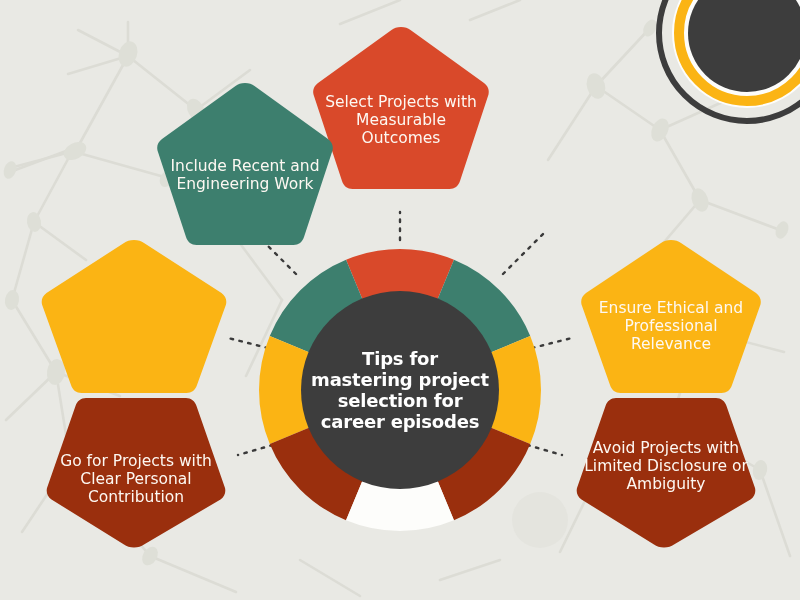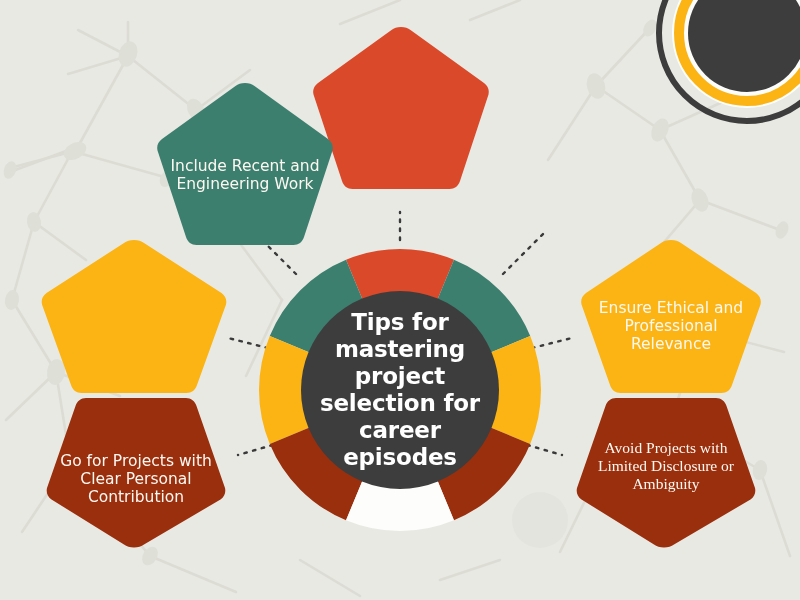--- a/index.html
+++ b/index.html
@@ -53,21 +53,21 @@
     background: #3d3d3d;
     display: flex;
     align-items: center;
     justify-content: center;
     box-sizing: border-box;
     padding: 6px 10px;
   }
   #center-title {
     color: #ffffff;
     font-weight: bold;
-    font-size: 23px;
+    font-size: 18px;
     line-height: 1.18;
     text-align: center;
     letter-spacing: -0.2px;
   }
   .node {
     position: absolute;
     display: flex;
     align-items: center;
     justify-content: center;
   }
@@ -88,21 +88,21 @@
     box-sizing: border-box;
     width: 100%;
   }
   
   #node-top      { left: 308px; top: 22px;  width: 186px; height: 182px; }
   #node-topleft  { left: 152px; top: 78px;  width: 186px; height: 182px; }
   #node-topright { left: 485px; top: 78px;  width: 178px; height: 182px; }
   #node-left     { left: 36px;  top: 235px; width: 196px; height: 172px; }
   #node-right    { left: 576px; top: 235px; width: 190px; height: 172px; }
   #node-botleft  { left: 40px;  top: 394px; width: 192px; height: 158px; }
-  #node-botright { left: 570px; top: 394px; width: 192px; height: 158px; font-family: Liberation Serif, serif; }
+  #node-botright { left: 570px; top: 394px; width: 192px; height: 158px; }
 
   #node-top .node-label      { transform: translateY(7px); }
   #node-topleft .node-label  { transform: translateY(6px); }
   #node-topright .node-label { transform: translateY(8px); }
   #node-left .node-label     { transform: translateY(5px); }
   #node-right .node-label    { transform: translateY(5px); text-align: center; }
   #node-botleft .node-label  { transform: translateY(-8px); margin-top: 28px; }
   #node-botright .node-label { transform: translateY(-7px); }
 </style>
 </head>
@@ -226,20 +226,21 @@
   </svg>
 
   <div id="center-hub">
     <div id="center-title">Tips for mastering project selection for career episodes</div>
   </div>
 
   <div class="node" id="node-top">
     <svg viewBox="0 0 186 182">
       <path d="M93 5 C97 5 100 6 102.5 8 L176 61 C180 64 181.5 68 180.5 72.5 L152 159 C150.5 164 146.5 167 141.5 167 L44.5 167 C39.5 167 35.5 164 34 159 L5.5 72.5 C4.5 68 6 64 10 61 L83.5 8 C86 6 89 5 93 5 Z" fill="#d9492a"></path>
     </svg>
+    <div class="node-label">Select Projects with Measurable Outcomes</div>
   </div>
 
   <div class="node" id="node-topleft">
     <svg viewBox="0 0 186 182">
       <path d="M93 5 C97 5 100 6 102.5 8 L176 61 C180 64 181.5 68 180.5 72.5 L152 159 C150.5 164 146.5 167 141.5 167 L44.5 167 C39.5 167 35.5 164 34 159 L5.5 72.5 C4.5 68 6 64 10 61 L83.5 8 C86 6 89 5 93 5 Z" fill="#3d7f6e"></path>
     </svg>
     <div class="node-label">Include Recent and Engineering Work</div>
   </div>
 
 

